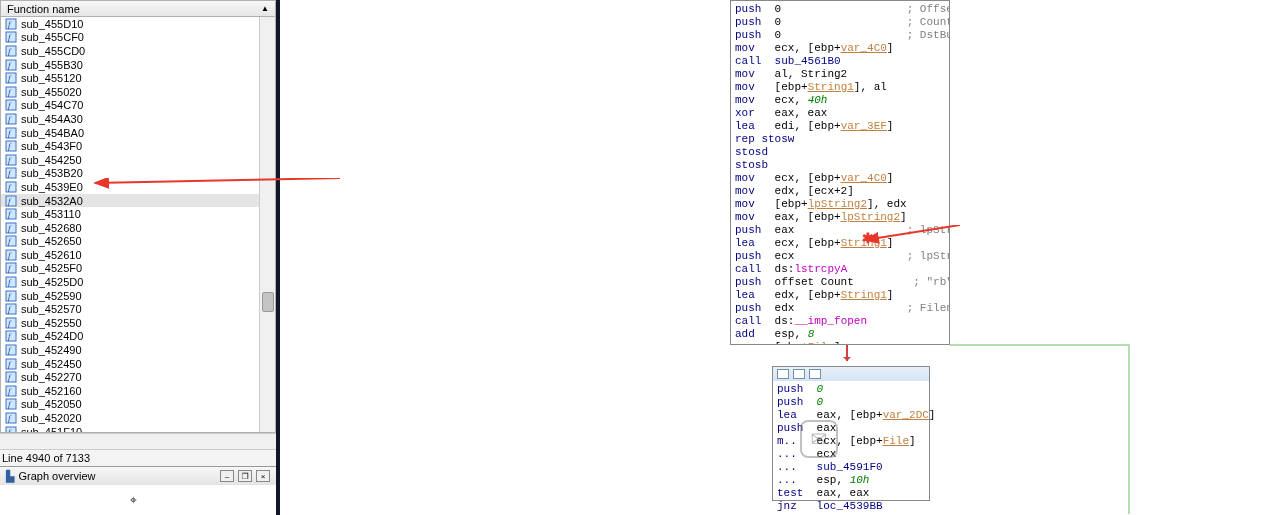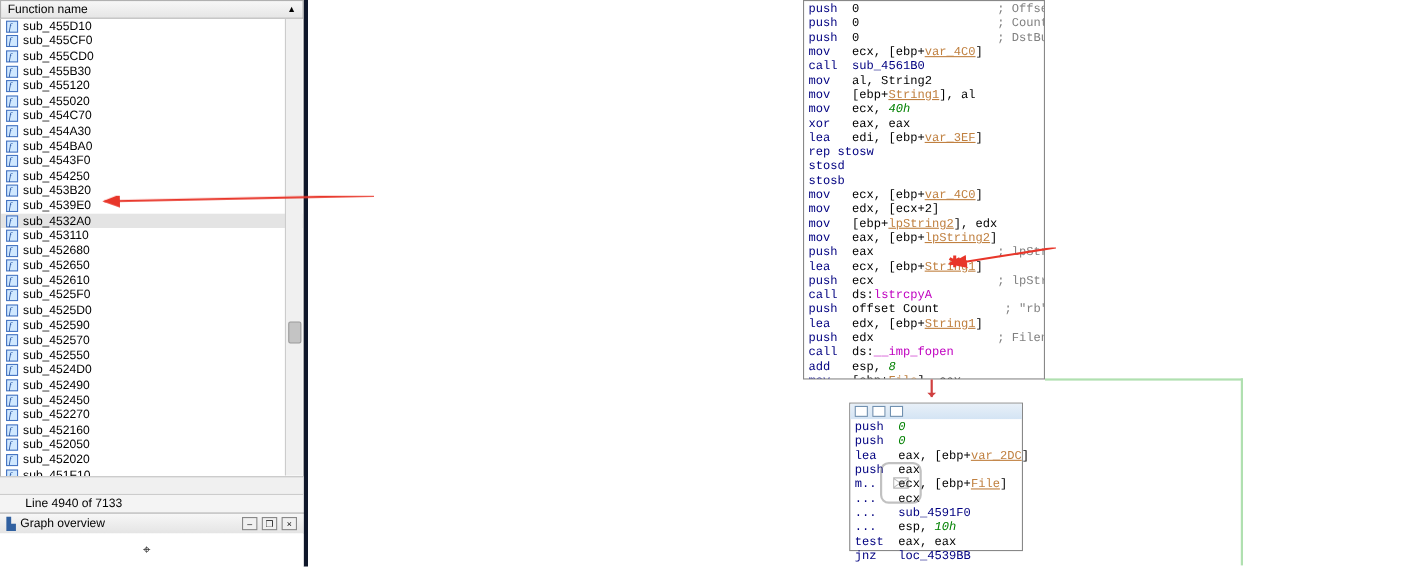--- a/index.html
+++ b/index.html
@@ -4,21 +4,21 @@
 <style>
 * { margin:0; padding:0; box-sizing:border-box; }
 body { font-family: Tahoma, Arial, sans-serif; font-size:11px; background:#fff; width:1280px; height:515px; position:relative; overflow:hidden; }
 
 .left-pane { position:absolute; left:0; top:0; width:280px; height:515px; border-right:4px solid #0f172a; display:flex; flex-direction:column; }
 .col-header { background:linear-gradient(#f7f7f7,#e6e6e6); border:1px solid #b0b0b0; padding:2px 6px; font-size:11px; display:flex; justify-content:space-between; align-items:center; height:17px; }
 .fn-list { flex:1; overflow-y:auto; overflow-x:auto; background:#fff; border:1px solid #b0b0b0; border-top:none; position:relative; }
 .fn-list .row { height:13.6px; display:flex; align-items:center; padding-left:4px; gap:4px; cursor:default; white-space:nowrap; }
 .fn-list .row.sel { background:#e4e4e4; }
 .fn-list .row svg { flex-shrink:0; }
-.status { padding:2px 23px; font-size:11px; border-top:1px solid #ccc; background:#f4f4f4; }
+.status { padding:2px 2px; font-size:11px; border-top:1px solid #ccc; background:#f4f4f4; }
 .graph-ov { border-top:1px solid #999; }
 .graph-ov-hdr { background:linear-gradient(#f7f7f7,#e4e4e4); padding:2px 6px; display:flex; align-items:center; justify-content:space-between; font-size:11px; height:18px; }
 .graph-ov-body { height:30px; background:#fff; position:relative; }
 .mini-cursor { position:absolute; left:130px; top:8px; font-size:12px; color:#333; }
 .hdr-btns { display:flex; gap:4px; }
 .hdr-btn { width:14px; height:12px; border:1px solid #888; background:#f0f0f0; display:flex; align-items:center; justify-content:center; font-size:8px; cursor:pointer; }
 
 .disasm-box { position:absolute; border:1px solid #888; background:#fff; font-family:"Courier New",monospace; font-size:11px; line-height:13px; }
 #box1 { left:730px; top:0; width:220px; height:345px; overflow:hidden; }
 #box2 { left:772px; top:366px; width:158px; height:135px; }

